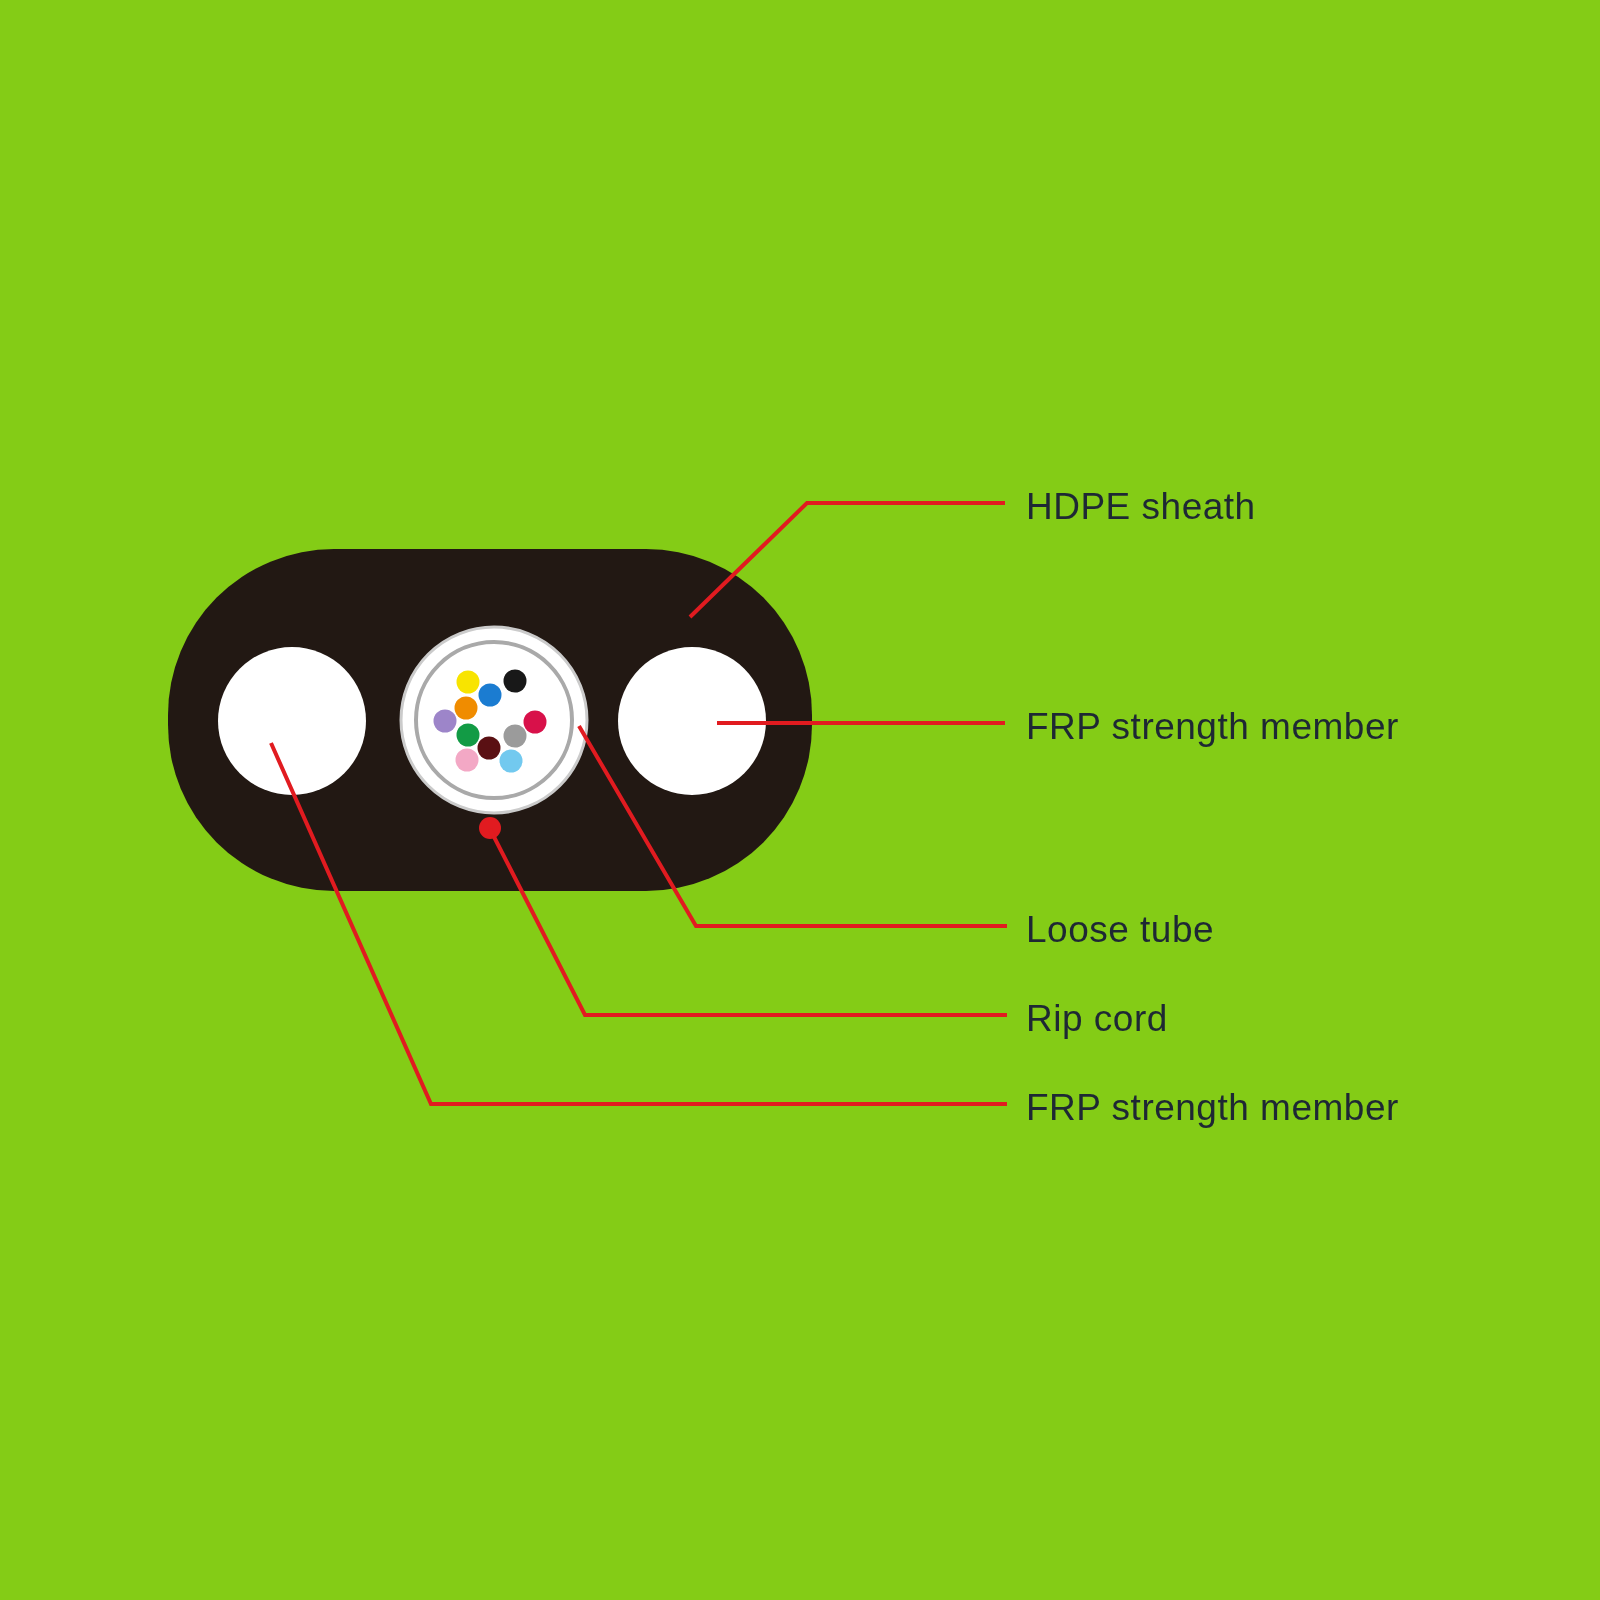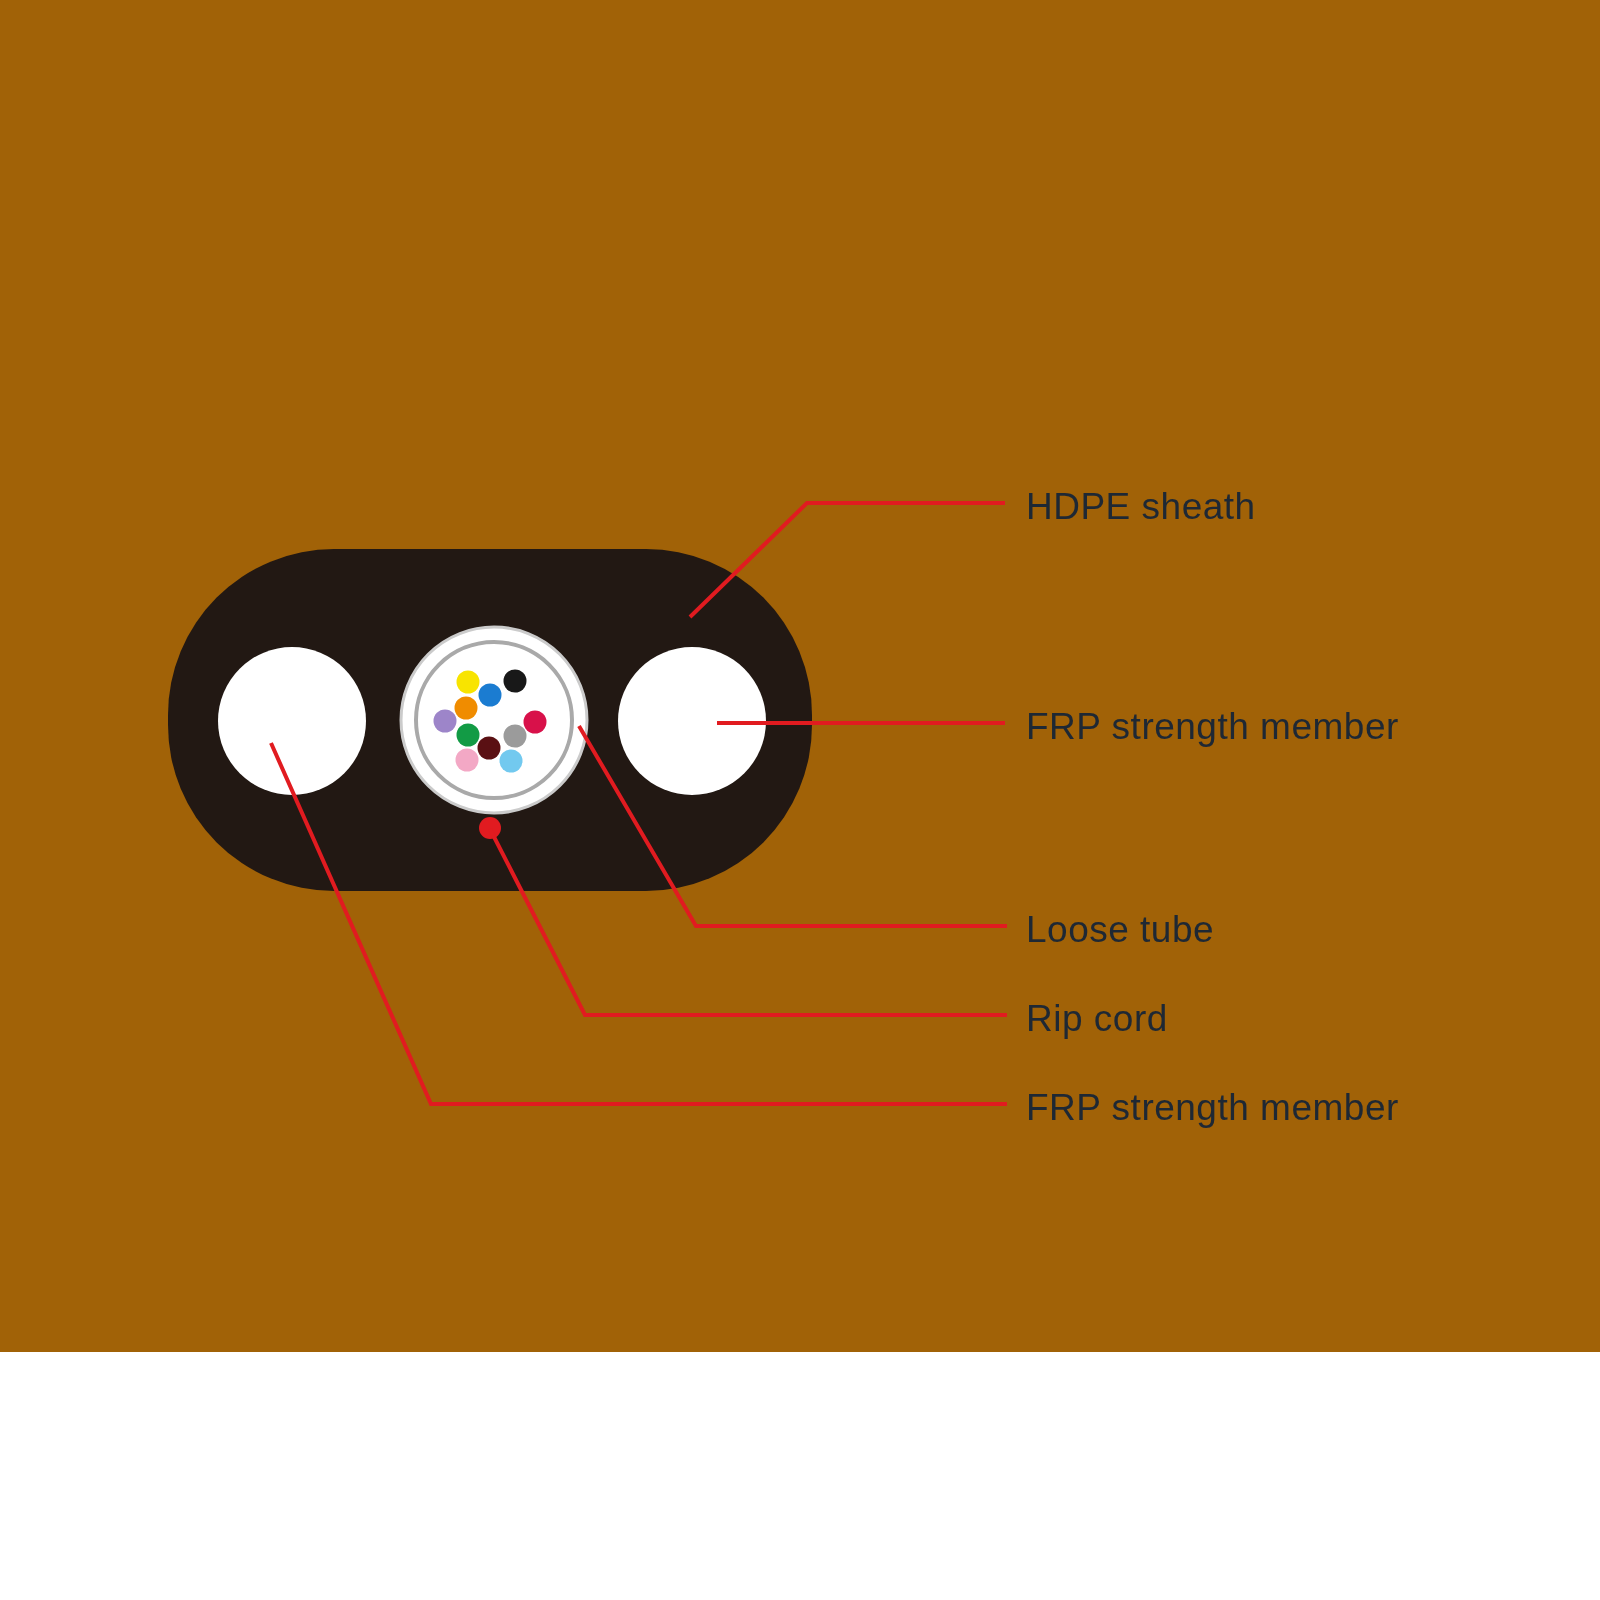--- a/index.html
+++ b/index.html
@@ -6,22 +6,22 @@
     margin: 0;
     padding: 0;
     width: 1600px;
     height: 1600px;
     background: #ffffff;
     font-family: "Liberation Sans", sans-serif;
   }
   .stage {
     position: relative;
     width: 1600px;
-    height: 1352px;
-    background: #a16207;
+    height: 1600px;
+    background: #84cc16;
     overflow: hidden;
   }
   svg { display: block; }
   .leader {
     fill: none;
     stroke-width: 4;
     stroke-linecap: butt;
     stroke-linejoin: miter;
   }
   .diagram-label {

